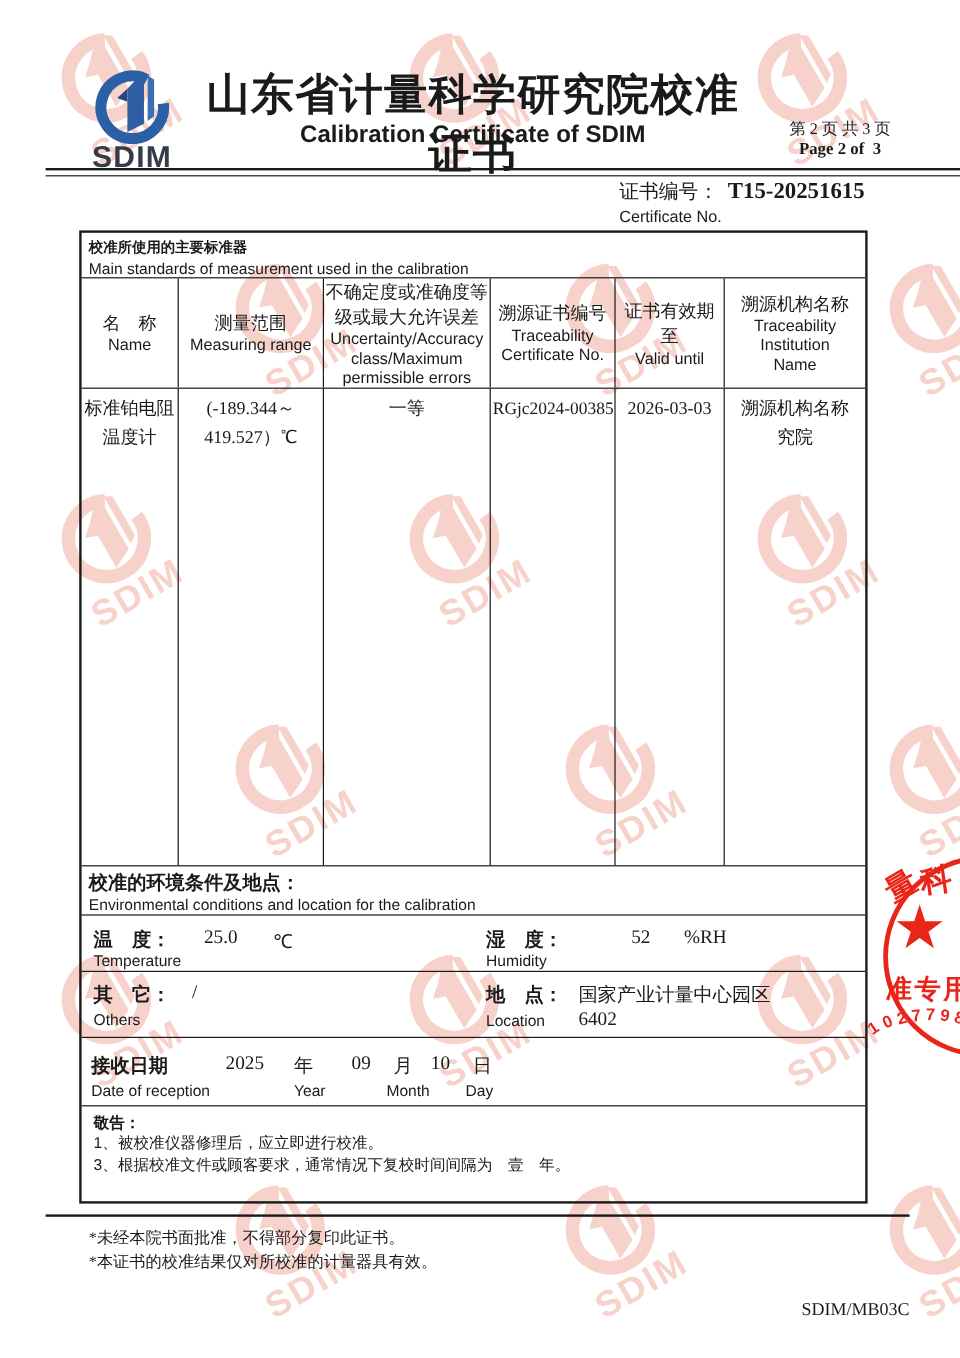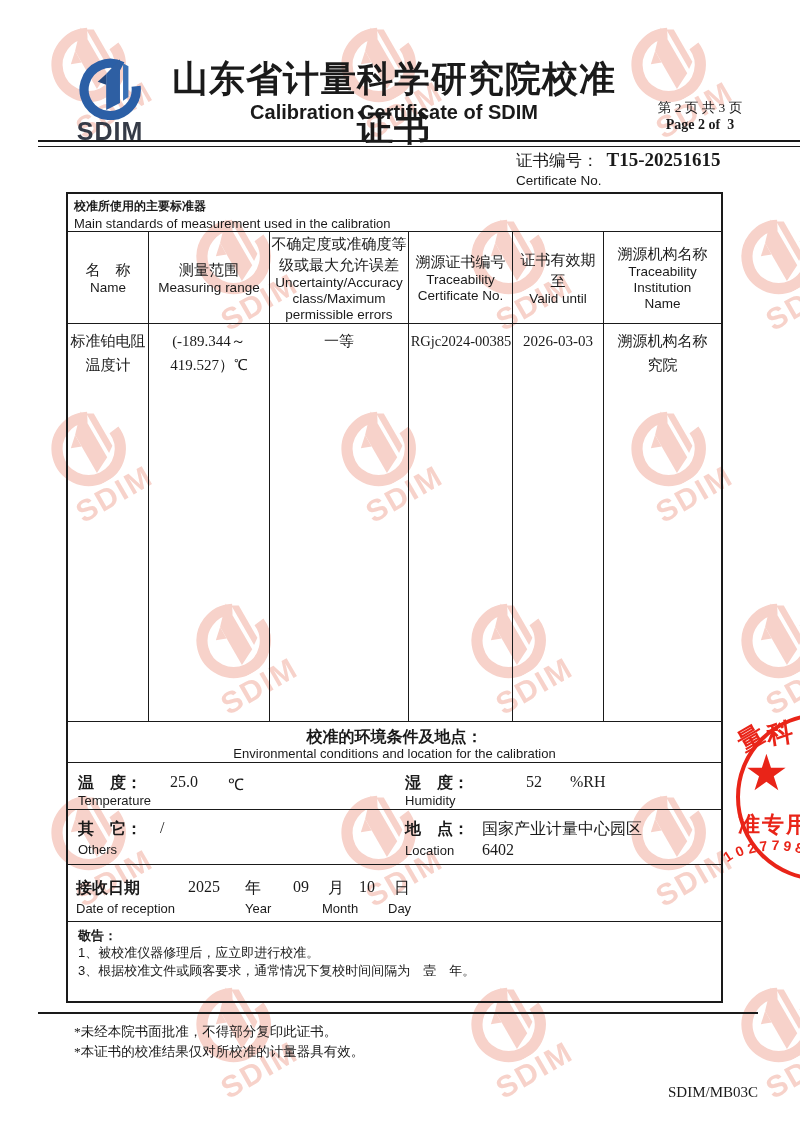--- a/index.html
+++ b/index.html
@@ -78,21 +78,21 @@
     display:flex; flex-direction:column; justify-content:center; align-items:center;
     text-align:center; font-family:"Liberation Sans", sans-serif;
   }
   .head-row .cn { font-size:15px; line-height:21px; }
   .head-row .en { font-size:13.5px; line-height:16px; }
   .data-row .cell {
     padding-top:5px; text-align:center; font-size:15px; line-height:24px;
   }
   .data-row .c3 { font-size:14.5px; white-space:nowrap; padding-left:1px; }
 
-  .env-title { height:41px; padding:5px 6px 0 6px;text-align:center; }
+  .env-title { height:41px; padding:5px 6px 0 6px; }
   .env-title .cn { font-family:"Liberation Sans", sans-serif; font-size:16px; font-weight:bold; line-height:19px; }
   .env-title .en { font-family:"Liberation Sans", sans-serif; font-size:13px; line-height:15px; }
 
   .env-row1 { height:47px; }
   .env-row2 { height:55px; }
   .recep-row { height:57px; }
   .abs { position:absolute; white-space:nowrap; }
   .lbl-cn { font-family:"Liberation Sans", sans-serif; font-size:16px; font-weight:bold; }
   .lbl-en { font-family:"Liberation Sans", sans-serif; font-size:13px; }
   .val { font-size:16px; }

